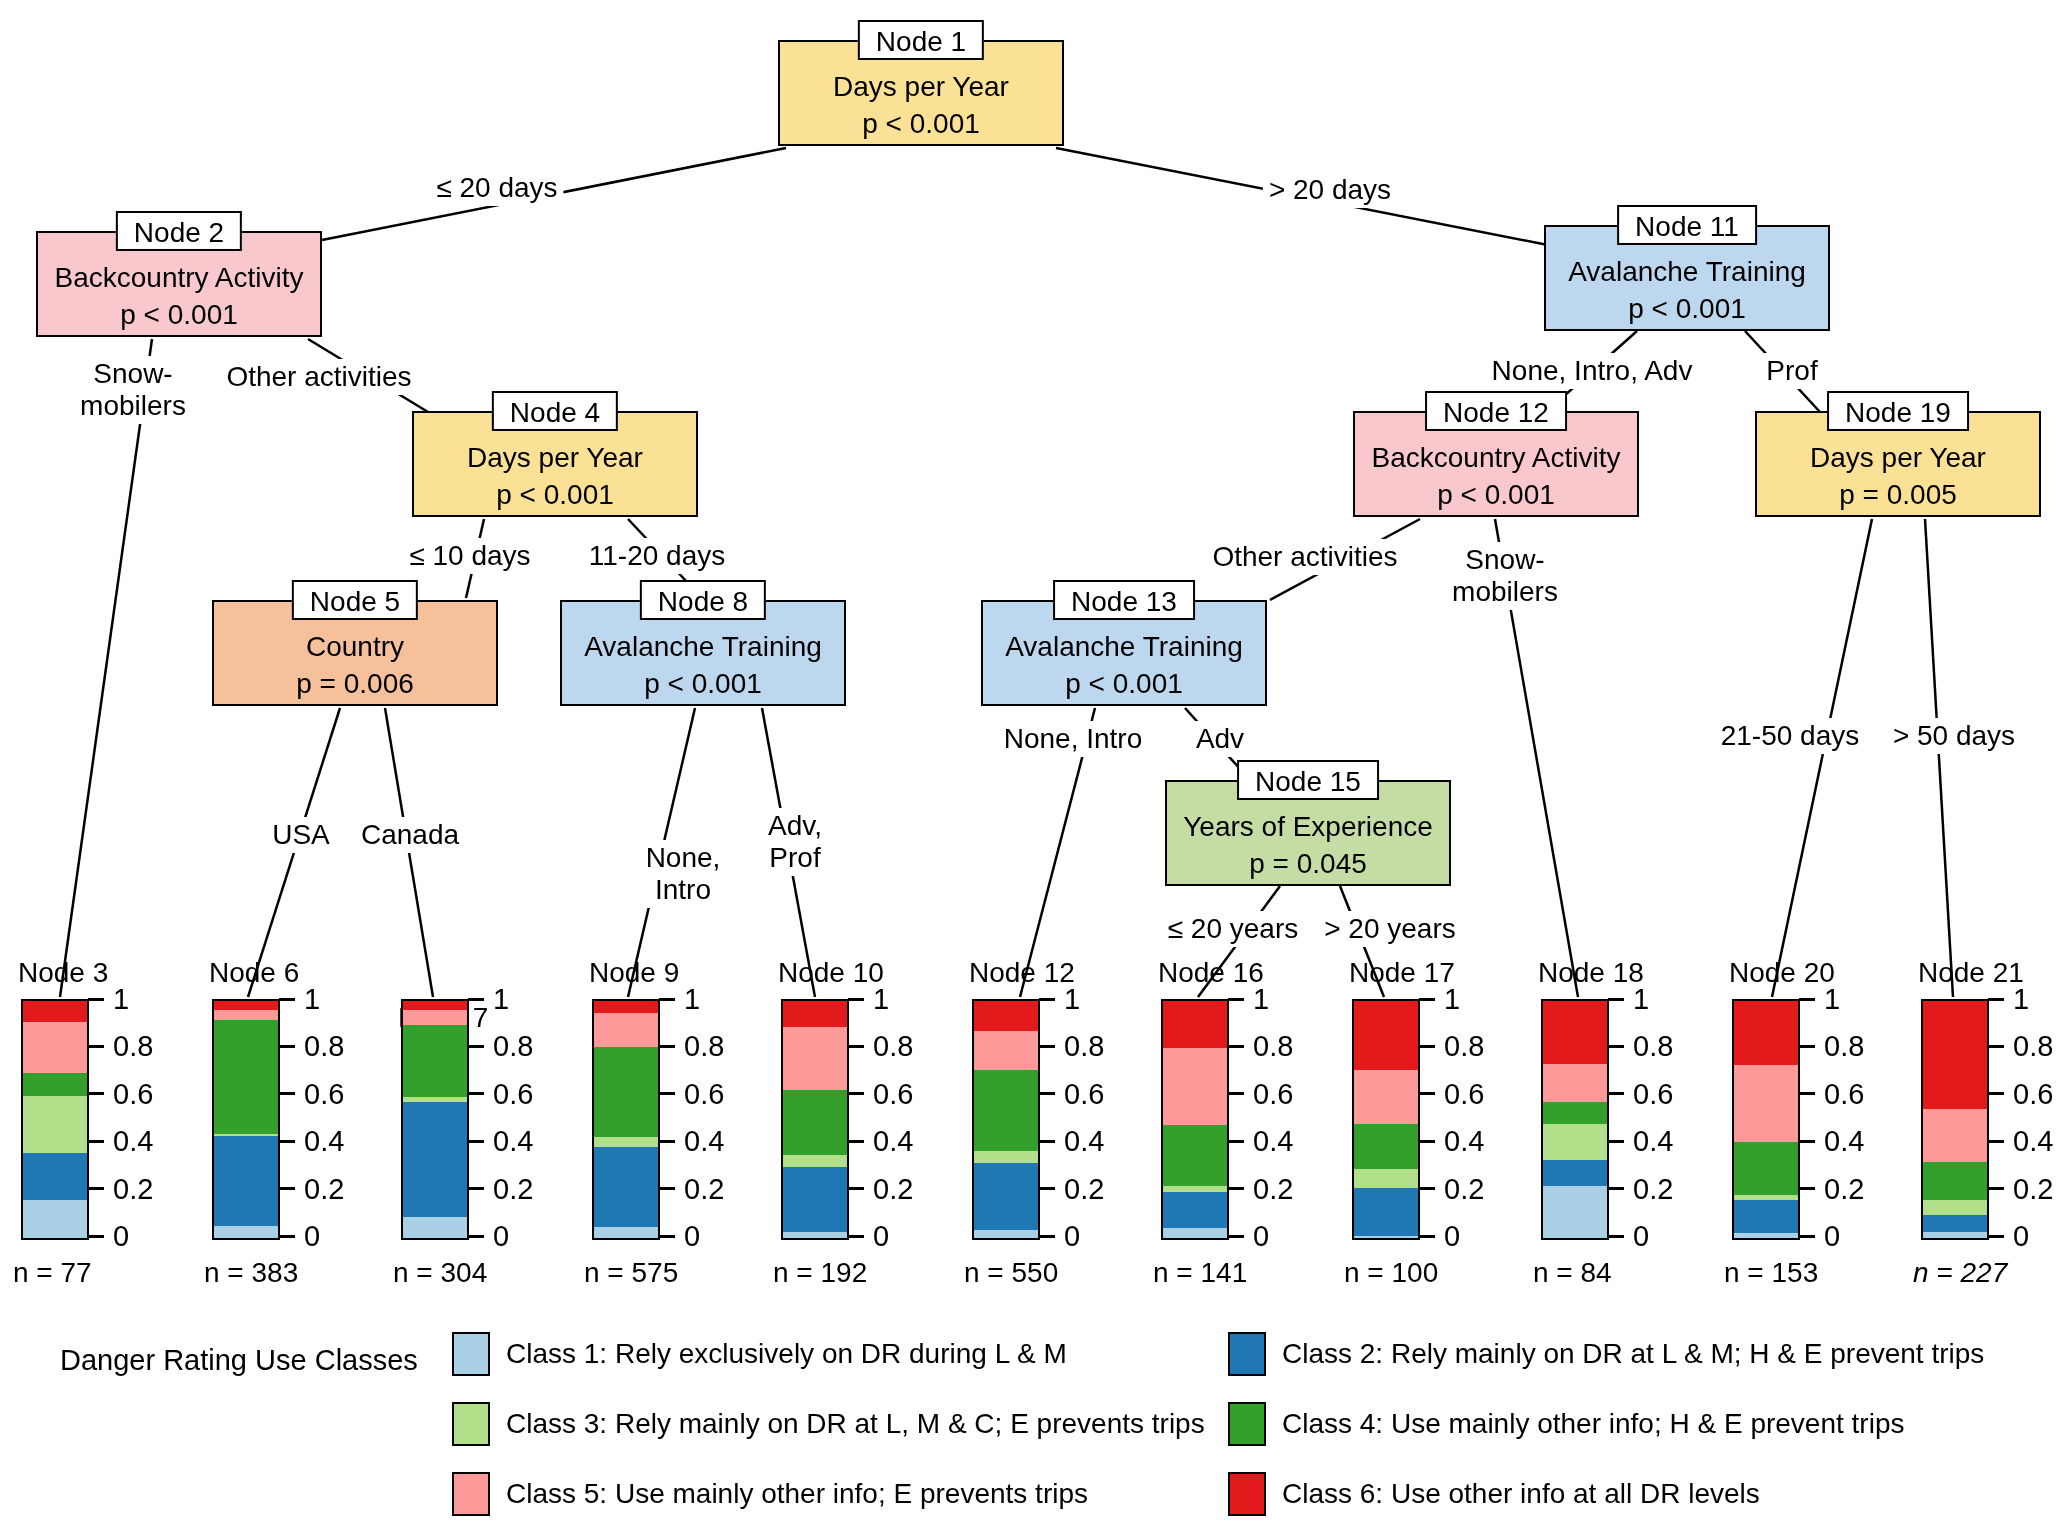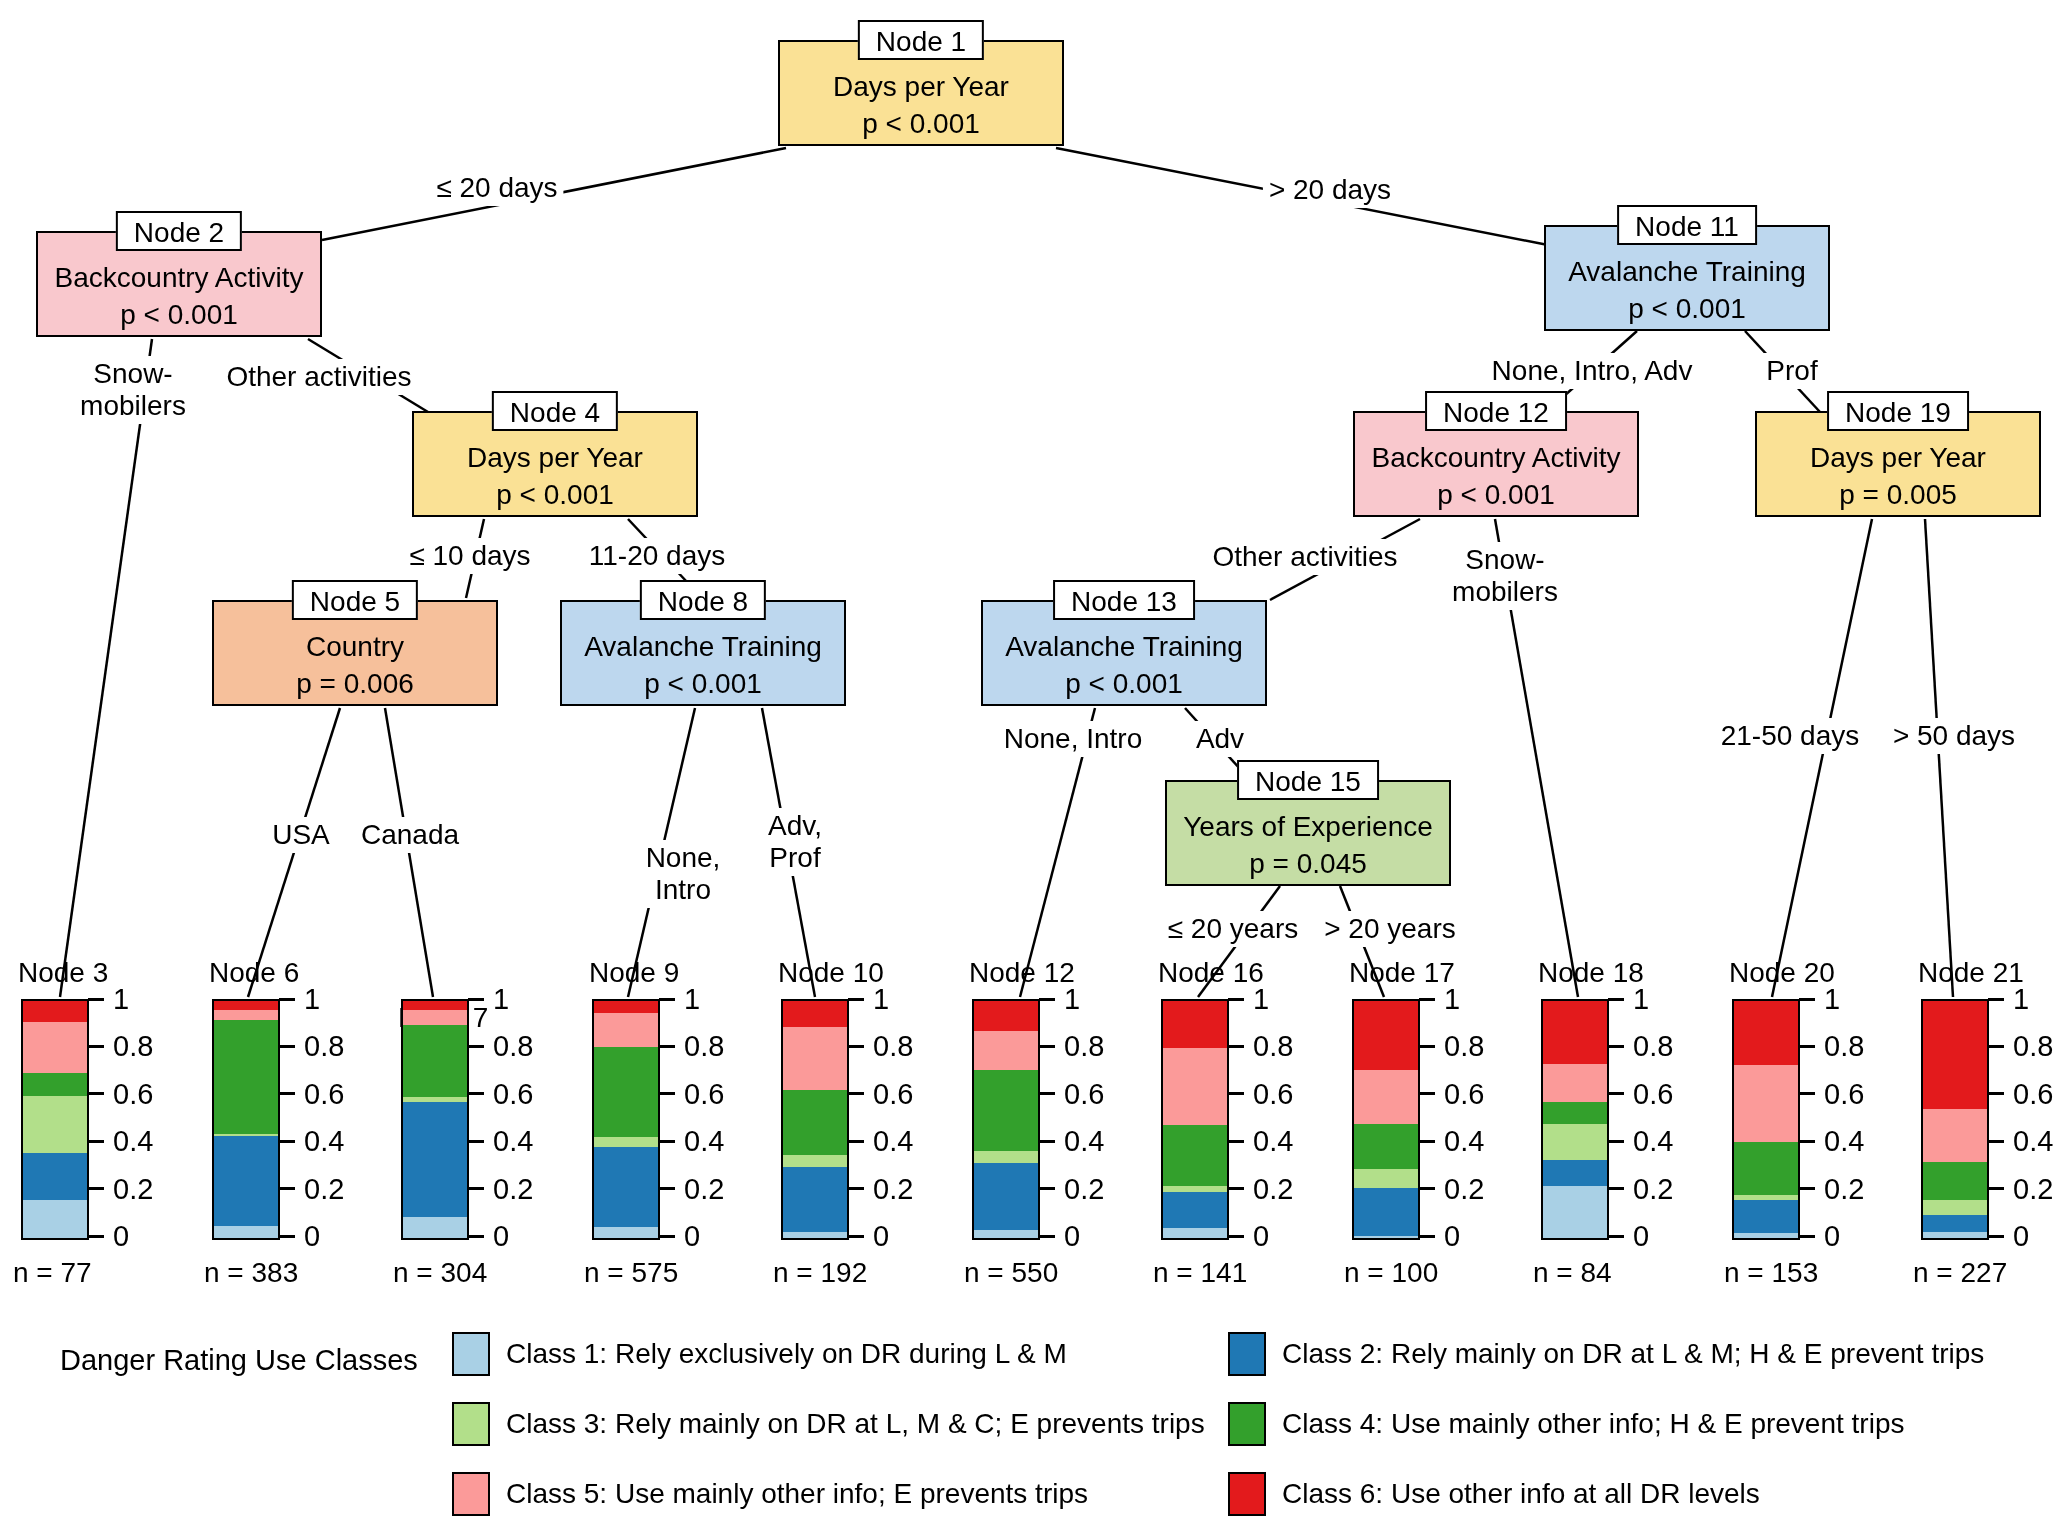--- a/index.html
+++ b/index.html
@@ -404,21 +404,21 @@
       <div class="leaf-tick" style="left: 1988px; top: 1044.9px;"></div>
       <div class="leaf-tick-label" style="left: 2013px; top: 1031.4px;">0.8</div>
       <div class="leaf-tick" style="left: 1988px; top: 1092.3px;"></div>
       <div class="leaf-tick-label" style="left: 2013px; top: 1078.8px;">0.6</div>
       <div class="leaf-tick" style="left: 1988px; top: 1139.7px;"></div>
       <div class="leaf-tick-label" style="left: 2013px; top: 1126.2px;">0.4</div>
       <div class="leaf-tick" style="left: 1988px; top: 1187.1px;"></div>
       <div class="leaf-tick-label" style="left: 2013px; top: 1173.6px;">0.2</div>
       <div class="leaf-tick" style="left: 1988px; top: 1234.5px;"></div>
       <div class="leaf-tick-label" style="left: 2013px; top: 1221px;">0</div>
-      <div class="leaf-n" style="left: 1913px; top: 1258px;">n = 227</div>
+      <div class="leaf-n" style="left: 1913px; top: 1258px; font-style: italic;">n = 227</div>
     </div>
   <div id="legend">
     <div class="legend-title">Danger Rating Use Classes</div>
   <div class="legend-swatch" style="left: 452px; top: 1332px; width: 38px; height: 44px; background: rgb(169, 208, 229);"></div>
       <div class="legend-text" style="left: 506px; top: 1332px;">Class 1: Rely exclusively on DR during L &amp; M</div>
       <div class="legend-swatch" style="left: 1228px; top: 1332px; width: 38px; height: 44px; background: rgb(31, 120, 180);"></div>
       <div class="legend-text" style="left: 1282px; top: 1332px;">Class 2: Rely mainly on DR at L &amp; M; H &amp; E prevent trips</div>
       <div class="legend-swatch" style="left: 452px; top: 1402px; width: 38px; height: 44px; background: rgb(178, 223, 138);"></div>
       <div class="legend-text" style="left: 506px; top: 1402px;">Class 3: Rely mainly on DR at L, M &amp; C; E prevents trips</div>
       <div class="legend-swatch" style="left: 1228px; top: 1402px; width: 38px; height: 44px; background: rgb(51, 160, 44);"></div>

